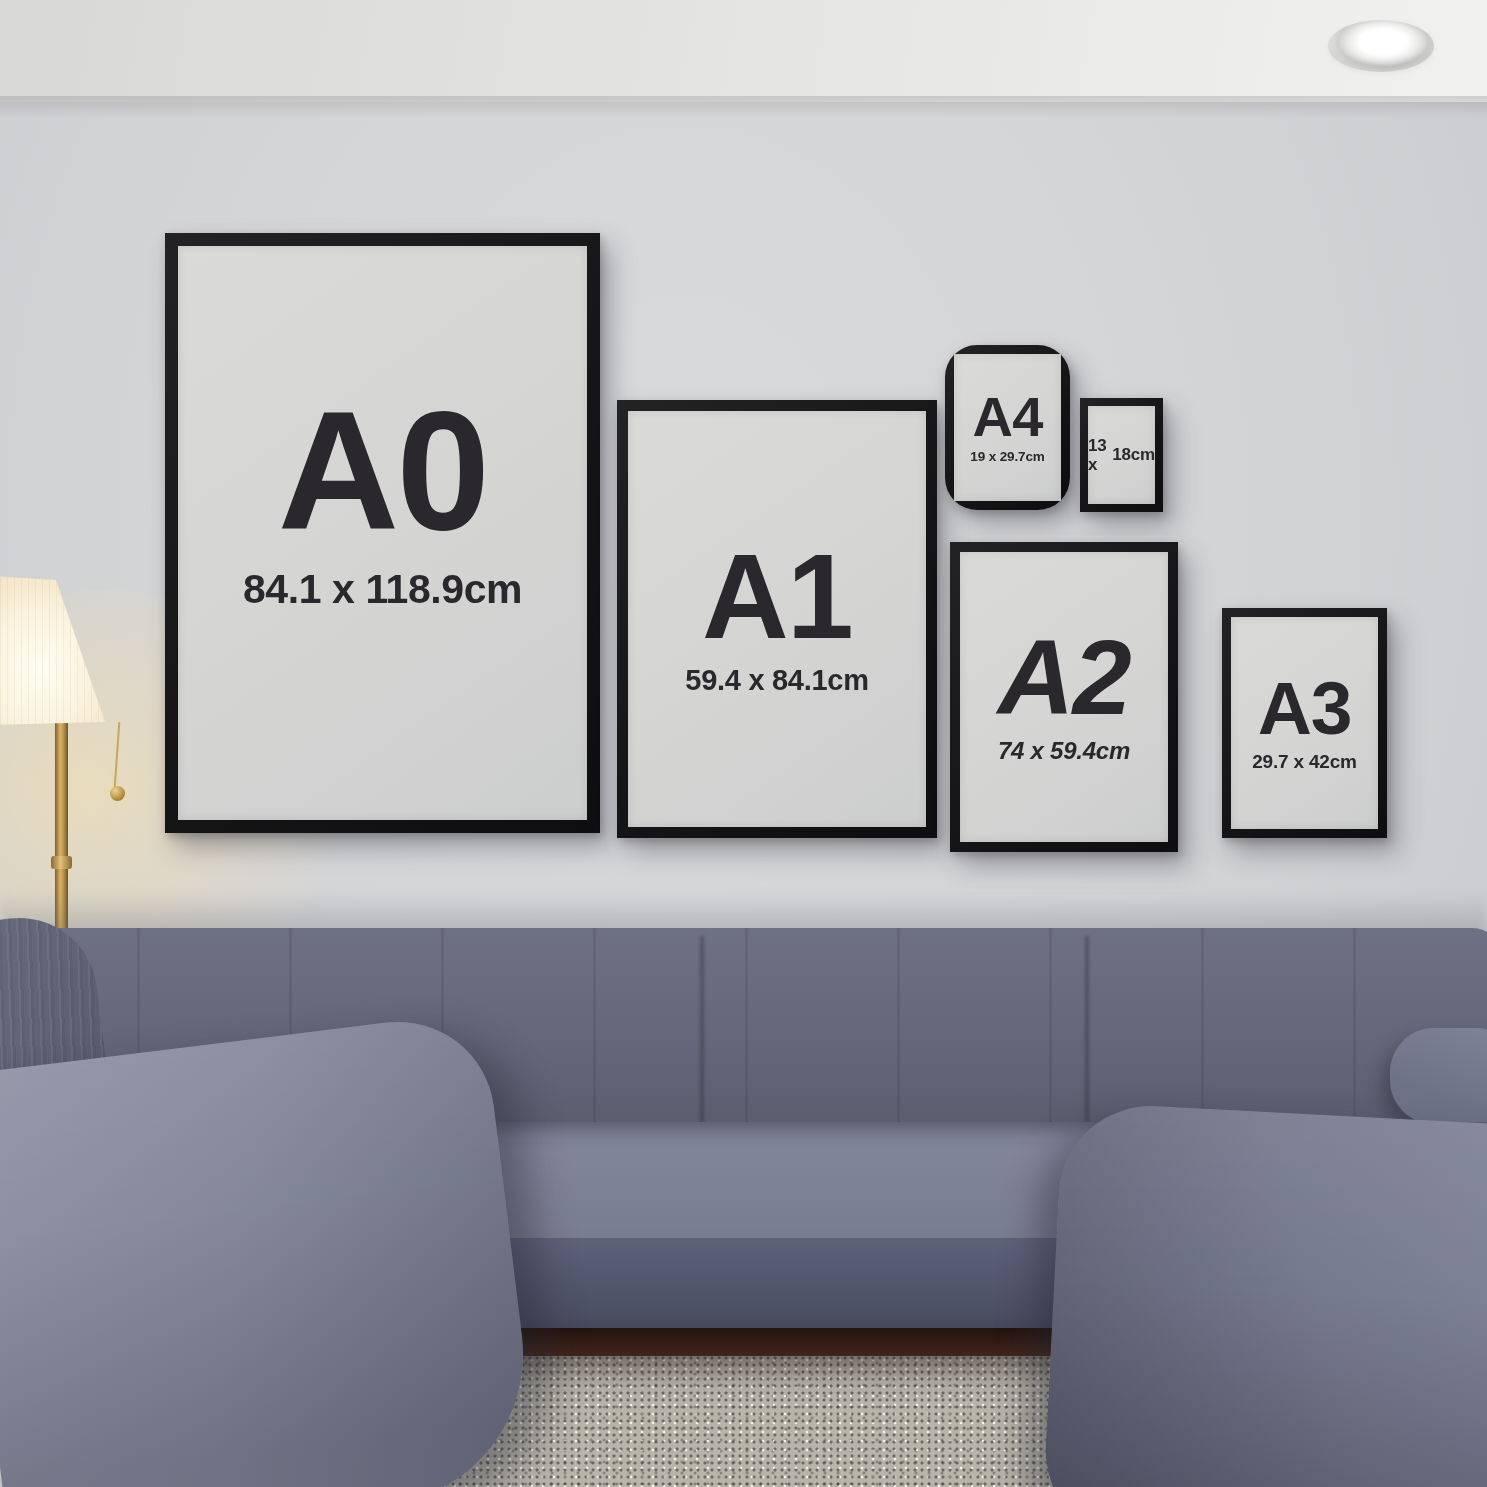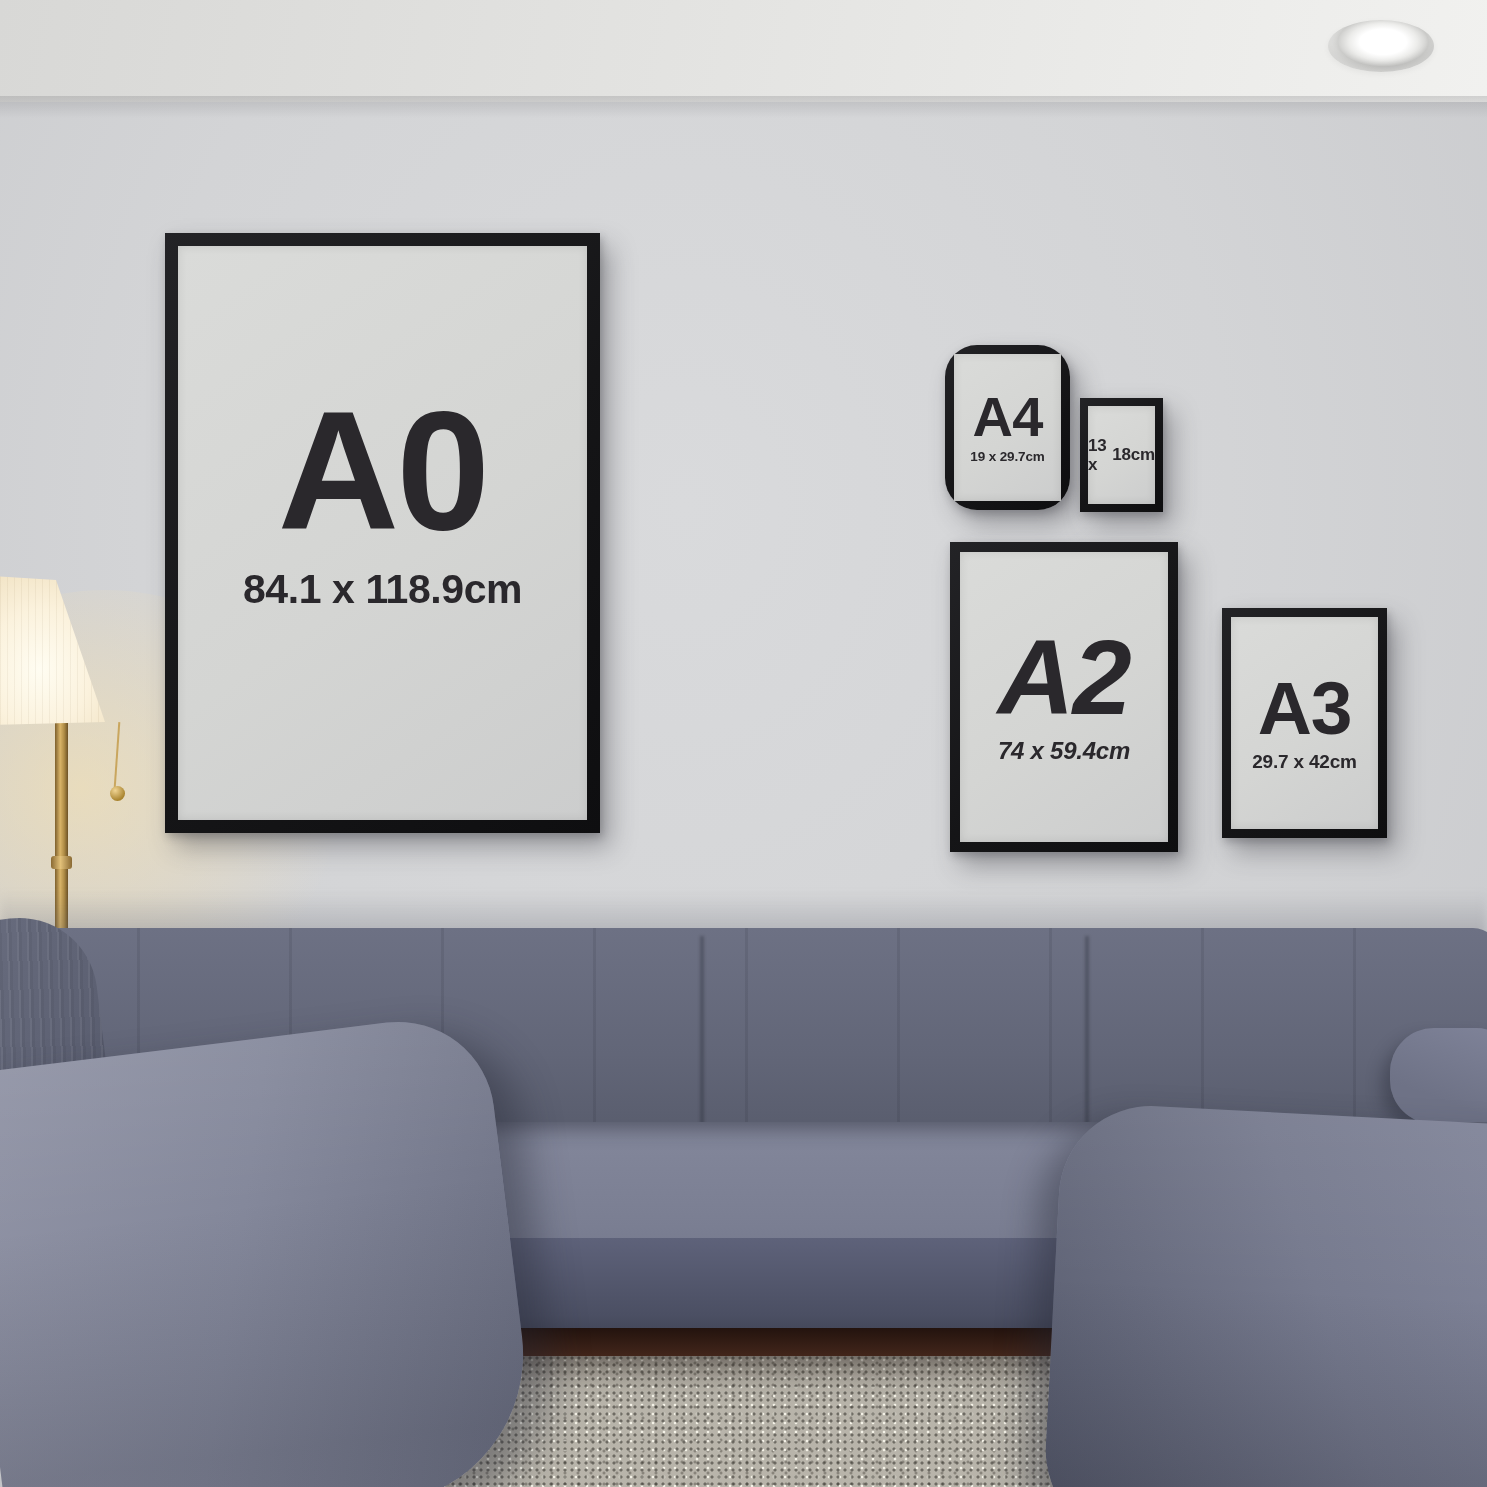--- a/index.html
+++ b/index.html
@@ -128,20 +128,26 @@
   <div class="glow glow-bl"></div>
   <div class="glow glow-br"></div>
 
   <div class="frame frame-a0">
     <div class="poster">
       <div class="poster-label">A0</div>
       <div class="poster-size">84.1 x 118.9cm</div>
     </div>
   </div>
 
+  <div class="frame frame-a1">
+    <div class="poster">
+      <div class="poster-label">A1</div>
+      <div class="poster-size">59.4 x 84.1cm</div>
+    </div>
+  </div>
 
   <div class="frame frame-a4">
     <div class="poster">
       <div class="poster-label">A4</div>
       <div class="poster-size">19 x 29.7cm</div>
     </div>
   </div>
 
   <div class="frame frame-s13">
     <div class="poster">

